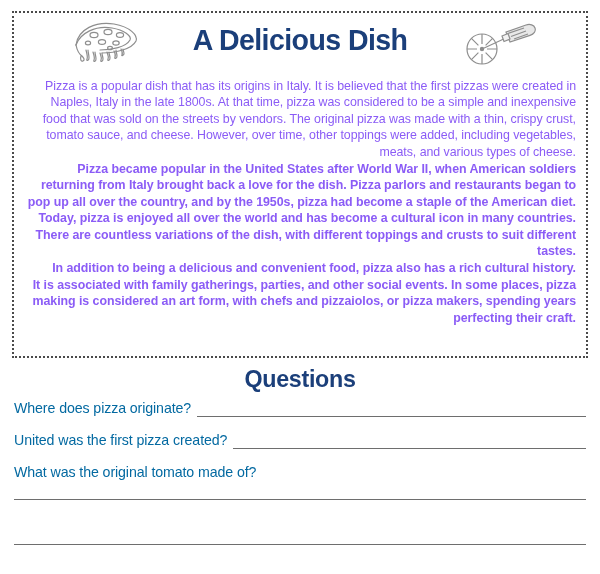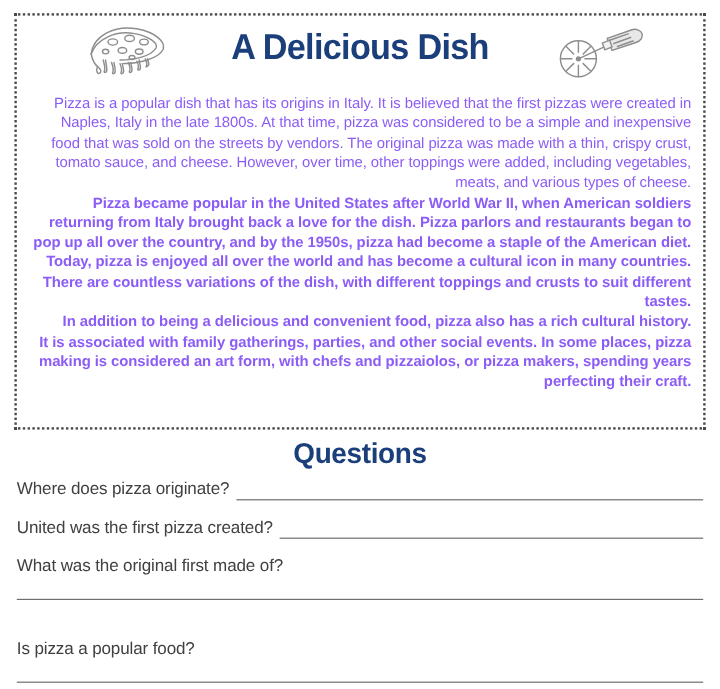--- a/index.html
+++ b/index.html
@@ -95,21 +95,21 @@
 
   .q-row {
     display: flex;
     align-items: flex-end;
     height: 24px;
     white-space: nowrap;
   }
   .q-text {
     font-size: 14.2px;
     line-height: 17px;
-    color: #404040;
+    color: #0369a1;
     padding-right: 6px;
     letter-spacing: -0.1px;
   }
   .q-line-inline {
     flex: 1 1 auto;
     border-bottom: 1.3px solid #6e6e6e;
     height: 14px;
   }
   .q-line-full {
     width: 572px;
@@ -190,31 +190,28 @@
     <div class="q-row">
       <span class="q-text">United was the first pizza created?</span>
       <span class="q-line-inline"></span>
     </div>
   </div>
 
   <div class="spacer-sm"></div>
 
   <div class="q-block">
     <div class="q-row">
-      <span class="q-text">What was the original first made of?</span>
+      <span class="q-text">What was the original tomato made of?</span>
     </div>
     <div style="height:18px"></div>
     <div class="q-line-full"></div>
   </div>
 
   <div style="height:26px"></div>
 
   <div class="q-block">
-    <div class="q-row">
-      <span class="q-text">Is pizza a popular food?</span>
-    </div>
     <div style="height:18px"></div>
     <div class="q-line-full"></div>
   </div>
 
   <div style="height:22px"></div>
 
 </div>
 
 </body></html>

